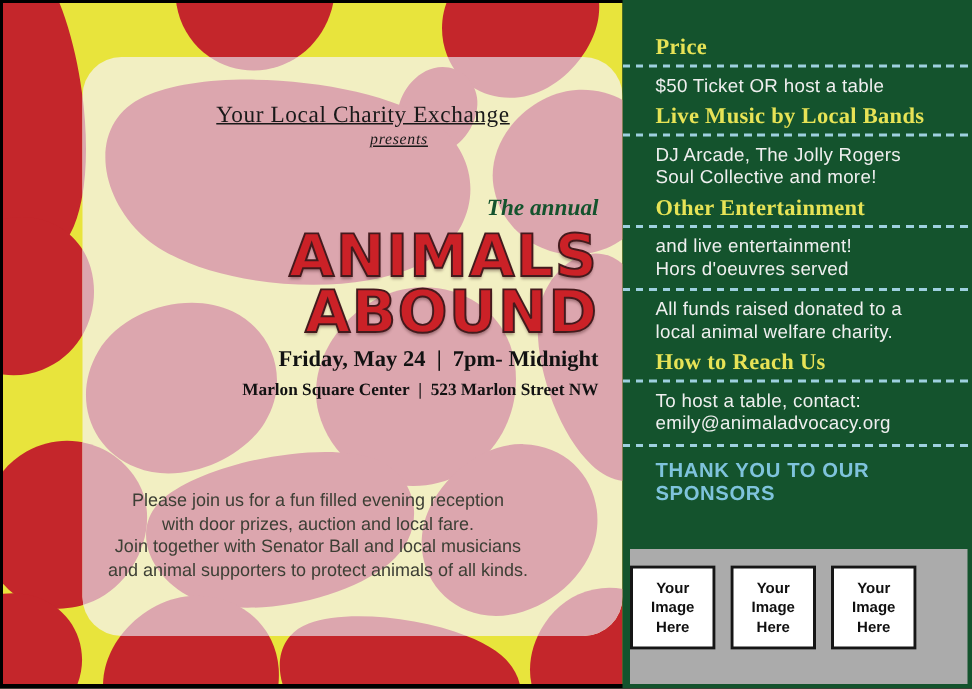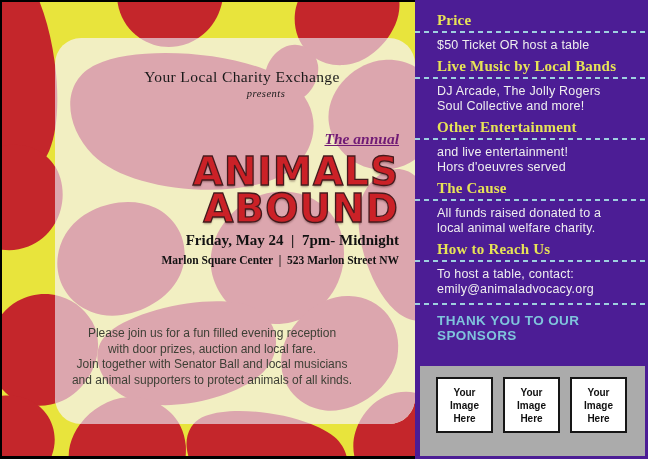--- a/index.html
+++ b/index.html
@@ -10,45 +10,45 @@
   
   .flyer{position:absolute;left:2px;top:2px;width:413px;height:454px;overflow:hidden;background:#e8e43c;}
   .pattern{position:absolute;left:0;top:0;display:block;}
   .pat-bg-base{fill:#e8e43c;}
   .pat-spots-base{fill:#c4262b;}
   .pat-bg-muted{fill:#f2efc2;}
   .pat-spots-muted{fill:#dca6ae;}
   .overlay{position:absolute;left:53px;top:36px;width:360px;height:386px;border-radius:26px;overflow:hidden;z-index:1;}
   .overlay .pattern{left:-53px;top:-36px;}
   .flyer-text{position:absolute;inset:0;z-index:2;}
-  .presenter-block{position:absolute;top:66px;left:70px;width:340px;text-align:center;color:#191919;}
+  .presenter-block{position:absolute;top:66px;left:70px;width:340px;text-align:center;color:#191919;text-decoration:underline;}
   .presenter{font-family:"Liberation Serif",serif;font-size:15.5px;letter-spacing:.4px;}
   .presents{font-family:"Liberation Serif",serif;font-style:italic;font-size:10.5px;margin-top:2px;letter-spacing:.5px;padding-left:48px;}
   .title-block{position:absolute;top:128px;right:16px;text-align:right;}
-  .annual{font-family:"Liberation Serif",serif;font-style:italic;font-weight:bold;font-size:15.5px;color:#701a75;margin-bottom:5px;text-decoration:underline;}
+  .annual{font-family:"Liberation Serif",serif;font-style:italic;font-weight:bold;font-size:15.5px;color:#14532d;margin-bottom:5px;}
   .big-title{
     font-family:"DejaVu Sans",sans-serif;font-weight:bold;font-size:39px;line-height:37px;
     color:#cb2127;letter-spacing:1px;
     -webkit-text-stroke:1.3px #431a1d;
     text-shadow:0 2px 2px rgba(40,10,10,.35);
   }
   .subtitle{font-family:"Liberation Serif",serif;font-weight:bold;font-size:15.5px;color:#121212;margin-top:11px;letter-spacing:.3px;}
   .datetime{font-family:"Liberation Serif",serif;font-weight:bold;font-size:15px;color:#121212;margin-top:5px;}
   .location{font-family:Liberation Serif, serif;font-weight:bold;font-size:11.5px;color:#121212;margin-top:5px;}
   .description{position:absolute;top:324px;left:26px;width:368px;text-align:center;color:#3d3f35;font-size:12px;line-height:15.5px;}
   
-  .panel{position:absolute;left:415px;top:0;width:233px;height:459px;background:#4c1d95;padding-top:12px;box-sizing:border-box;}
+  .panel{position:absolute;left:415px;top:0;width:233px;height:459px;background:#14532d;padding-top:24px;box-sizing:border-box;}
   .section{margin-bottom:5px;}
   .section-heading{font-family:"Liberation Serif",serif;font-weight:bold;font-size:15px;line-height:17px;color:#e7e356;margin-left:22px;letter-spacing:.2px;}
   .dash-line{height:2px;margin:2px 0 5px 0;background:repeating-linear-gradient(to right,#9ed0df 0 5px,transparent 5px 9px);}
   .section-line{font-size:12.5px;line-height:15px;color:#efefef;margin-left:22px;letter-spacing:.2px;}
   .final-dash{margin-top:6px;}
   .sponsors-heading{margin:8px 0 0 22px;font-weight:bold;font-size:13.5px;letter-spacing:.4px;color:#7fc3dc;}
   
-  .sponsor-area{position:absolute;left:420px;top:366px;width:225px;height:90px;background:#ababab;display:flex;gap:10px;padding:11px 0 0 16px;box-sizing:border-box;}
+  .sponsor-area{position:absolute;left:420px;top:366px;width:225px;height:90px;background:#ababab;display:flex;gap:10px;padding:11px 0 0 0;box-sizing:border-box;}
   .sponsor-box{width:57px;height:56px;background:#ffffff;border:2px solid #161616;box-sizing:border-box;display:flex;flex-direction:column;justify-content:center;text-align:center;font-weight:bold;font-size:10px;line-height:13px;color:#101010;cursor:pointer;}
 </style>
 </head>
 <body>
 
 <div class="canvas">
 
   <div class="flyer">
 
     <svg class="pattern" width="413" height="454" viewBox="0 0 413 454" aria-hidden="true">
@@ -126,21 +126,20 @@
     </div>
 
     <div class="section">
       <div class="section-heading">Other Entertainment</div>
       <div class="dash-line"></div>
       <div class="section-line">and live entertainment!</div>
       <div class="section-line">Hors d'oeuvres served</div>
     </div>
 
     <div class="section">
-      <div class="section-heading">The Cause</div>
       <div class="dash-line"></div>
       <div class="section-line">All funds raised donated to a</div>
       <div class="section-line">local animal welfare charity.</div>
     </div>
 
     <div class="section">
       <div class="section-heading">How to Reach Us</div>
       <div class="dash-line"></div>
       <div class="section-line">To host a table, contact:</div>
       <div class="section-line">emily@animaladvocacy.org</div>

